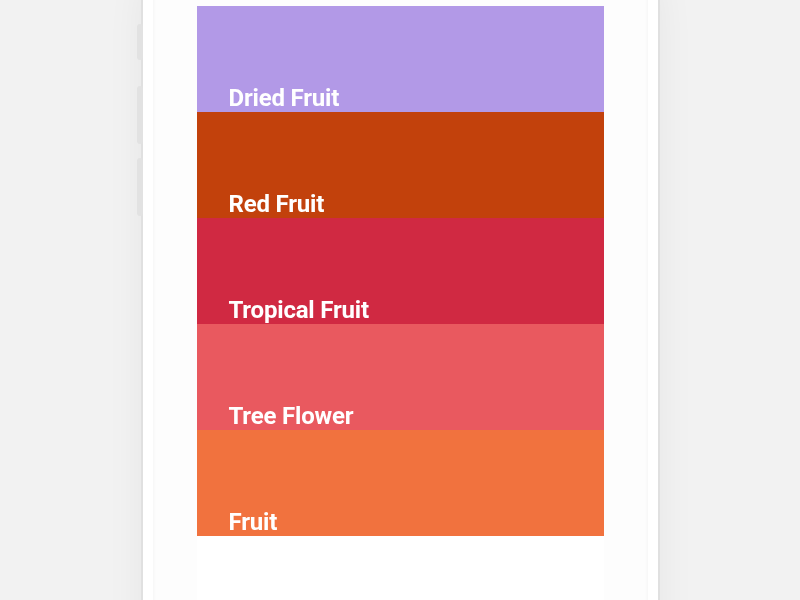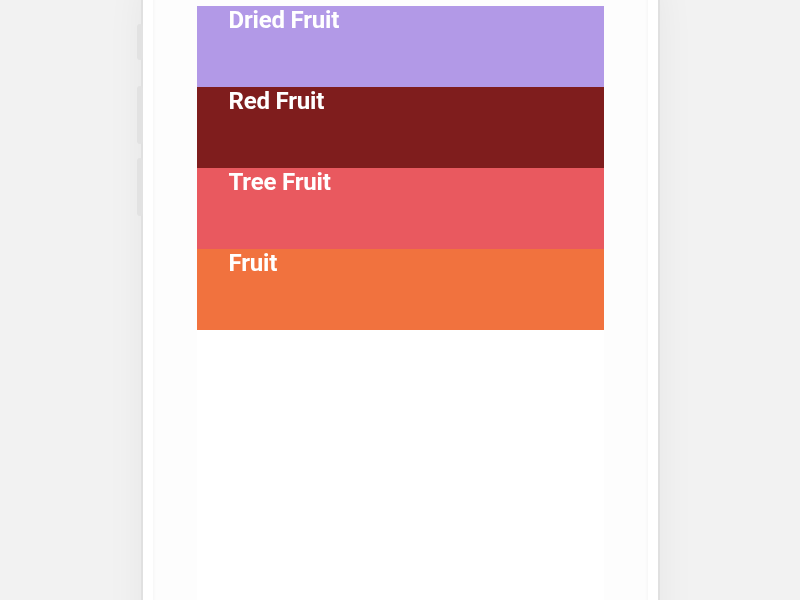--- a/index.html
+++ b/index.html
@@ -47,23 +47,23 @@
     }
 
     .list {
       display: flex;
       flex-direction: column;
       width: 100%;
     }
 
     .list-item {
       width: 100%;
-      height: 81px;
+      height: 106px;
       display: flex;
-      align-items: flex-start;
+      align-items: flex-end;
       padding-left: 32px;
       color: #ffffff;
       font-size: 24px;
       font-weight: 700;
       letter-spacing: -0.2px;
       cursor: pointer;
     }
 
     
     .side-btn {
@@ -85,27 +85,30 @@
 
   <div class="phone-inner">
     <div class="screen">
       <div class="list">
 
         <div class="list-item" style="background:#B299E7;">
           <span>Dried Fruit</span>
         </div>
 
 
-        <div class="list-item" style="background:#7f1d1d;">
+        <div class="list-item" style="background:#c2410c;">
           <span>Red Fruit</span>
         </div>
 
+        <div class="list-item" style="background:#D02942;">
+          <span>Tropical Fruit</span>
+        </div>
 
         <div class="list-item" style="background:#E9595F;">
-          <span>Tree Fruit</span>
+          <span>Tree Flower</span>
         </div>
 
 
         <div class="list-item" style="background:#F1723E;">
           <span>Fruit</span>
         </div>
 
       </div>
     </div>
   </div>

